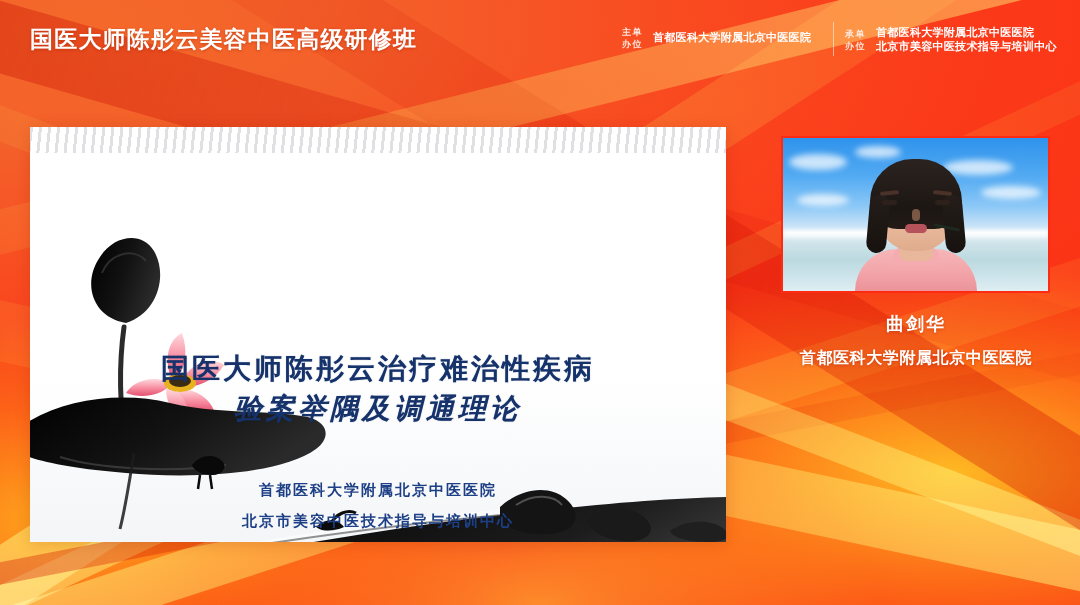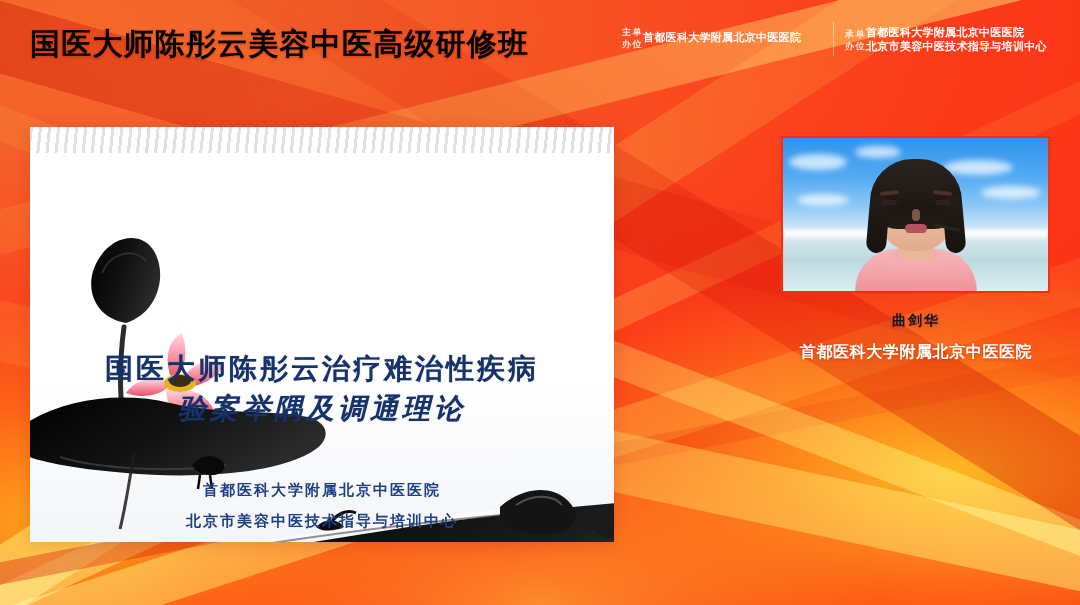--- a/index.html
+++ b/index.html
@@ -43,37 +43,37 @@
   .r5{left:106%;top:100%;width:150%;height:60px;transform:rotate(192deg);}
   .r6{left:106%;top:96%;width:150%;height:34px;transform:rotate(201deg);}
   .r7{left:104%;top:92%;width:150%;height:80px;transform:rotate(212deg);}
   .r8{left:-8%;top:-4%;width:150%;height:70px;transform:rotate(16deg);}
   .r9{left:108%;top:-6%;width:150%;height:44px;transform:rotate(166deg);}
 
   
   .header{position:absolute;left:0;top:0;width:1080px;height:76px;z-index:6;}
   .event-title{
     position:absolute;left:30px;top:24px;
-    font-size:30px;font-weight:bold;color:#000000;letter-spacing:1.2px;
+    font-size:23px;font-weight:bold;color:#ffffff;letter-spacing:1.2px;
     text-shadow:0 1px 3px rgba(150,30,0,.45);
     white-space:nowrap;
   }
-  .org-block{position:absolute;top:26px;display:flex;align-items:center;}
+  .org-block{position:absolute;top:26px;display:flex;align-items:center;gap:10px;}
   .org-left{left:622px;}
   .org-right{left:845px;}
   .org-tag{
     font-size:9px;line-height:12px;color:#ffe9dd;font-weight:bold;
     letter-spacing:1.5px;white-space:nowrap;text-align:center;
   }
   .org-names{font-size:11px;line-height:13.5px;color:#ffffff;font-weight:bold;letter-spacing:.3px;white-space:nowrap;}
   .org-div{position:absolute;left:833px;top:22px;width:1px;height:34px;background:rgba(255,255,255,.5);}
 
   
   .slide{
-    position:absolute;left:30px;top:127px;width:584px;height:415px;
+    position:absolute;left:30px;top:127px;width:696px;height:415px;
     background:#e5e5e5;overflow:hidden;z-index:5;
     box-shadow:0 2px 14px rgba(120,20,0,.18);
   }
   .paper-grain{
     position:absolute;inset:0;
     background:
       linear-gradient(0deg, rgba(245,247,250,.9), rgba(255,255,255,1) 40%),
       repeating-linear-gradient(90deg, rgba(235,238,244,.55) 0 1px, rgba(255,255,255,0) 1px 62px),
       repeating-linear-gradient(0deg, rgba(235,238,244,.5) 0 1px, rgba(255,255,255,0) 1px 48px);
   }
@@ -155,21 +155,21 @@
   .eye{position:absolute;width:15px;height:5px;border-radius:4px;background:#2e211b;bottom:86px;}
   .eye-l{left:32px;}
   .eye-r{right:32px;}
   .nose{position:absolute;left:50%;transform:translateX(-50%);bottom:70px;width:8px;height:12px;border-radius:4px;background:rgba(198,140,110,.55);}
   .mouth{position:absolute;left:50%;transform:translateX(-50%);bottom:58px;width:22px;height:9px;border-radius:9px;background:#b5525a;}
   .mic{position:absolute;right:22px;bottom:62px;width:26px;height:3px;border-radius:2px;background:#1e2a20;transform:rotate(12deg);}
 
   
   .cam-caption{position:absolute;left:770px;top:312px;width:292px;text-align:center;z-index:6;}
   .cam-name{
-    font-size:14px;font-weight:bold;color:#0f172a;letter-spacing:2px;
+    font-size:18px;font-weight:bold;color:#ffffff;letter-spacing:2px;
     text-shadow:0 1px 3px rgba(150,25,0,.4);
   }
   .cam-affil{
     margin-top:12px;font-size:16px;font-weight:bold;color:#ffffff;letter-spacing:.6px;
     text-shadow:0 1px 3px rgba(150,25,0,.4);white-space:nowrap;
   }
 </style>
 </head>
 <body>
 

